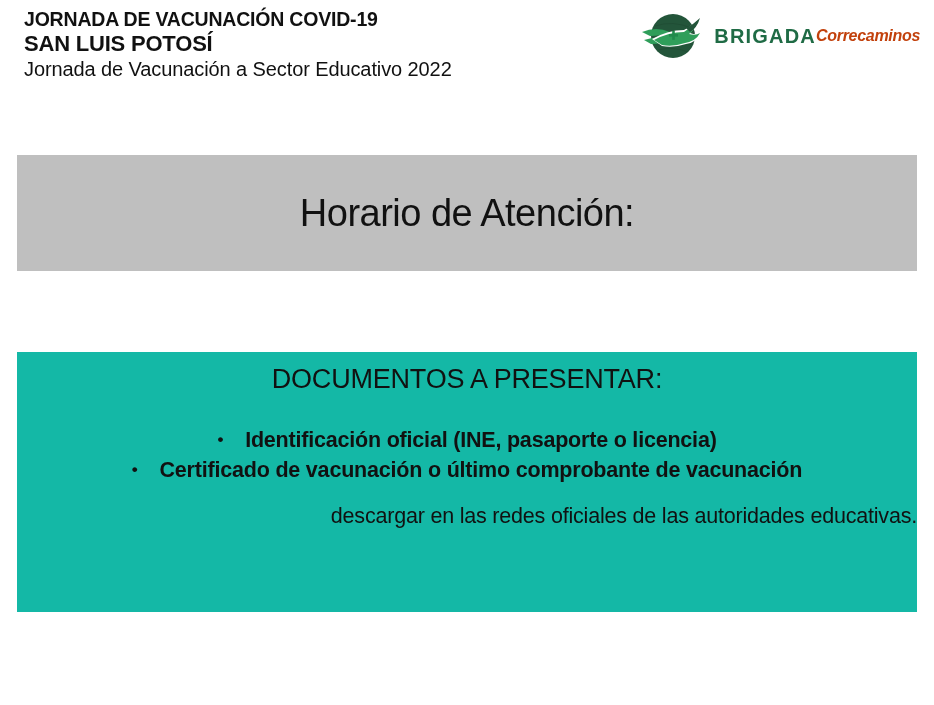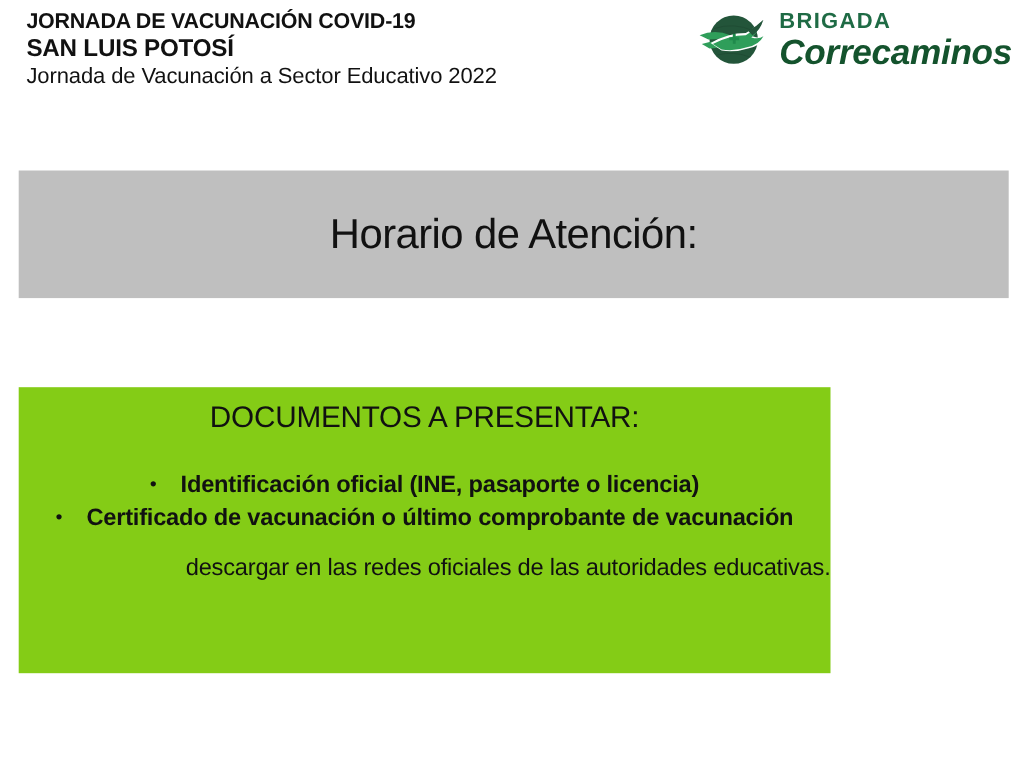--- a/index.html
+++ b/index.html
@@ -62,36 +62,36 @@
     gap: 8px;
   }
   .logo-mark {
     width: 66px;
     height: 60px;
     position: relative;
     flex: none;
   }
   .logo-wordmark {
     display: flex;
-    flex-direction: column;
+    flex-direction: row;
     justify-content: center;
     line-height: 1;
   }
   .logo-brigada {
     font-size: 20px;
     font-weight: bold;
     letter-spacing: 1.2px;
     color: #1f6b45;
   }
   .logo-correcaminos {
-    font-size: 32px;
+    font-size: 16px;
     font-weight: bold;
     font-style: italic;
     letter-spacing: -0.3px;
-    color: #14532d;
+    color: #c2410c;
     margin-top: 2px;
   }
 
   
   .schedule-banner {
     position: absolute;
     left: 17px;
     top: 155px;
     width: 900px;
     height: 116px;
@@ -108,23 +108,23 @@
     line-height: 47px;
     color: #111111;
     text-align: right;
   }
 
   
   .documents-box {
     position: absolute;
     left: 17px;
     top: 352px;
-    width: 738px;
+    width: 900px;
     height: 260px;
-    background: #84cc16;
+    background: #14b8a6;
   }
   .documents-heading {
     text-align: center;
     font-size: 27px;
     font-weight: normal;
     letter-spacing: -0.2px;
     margin-top: 12px;
     color: #111111;
   }
   .documents-list {

